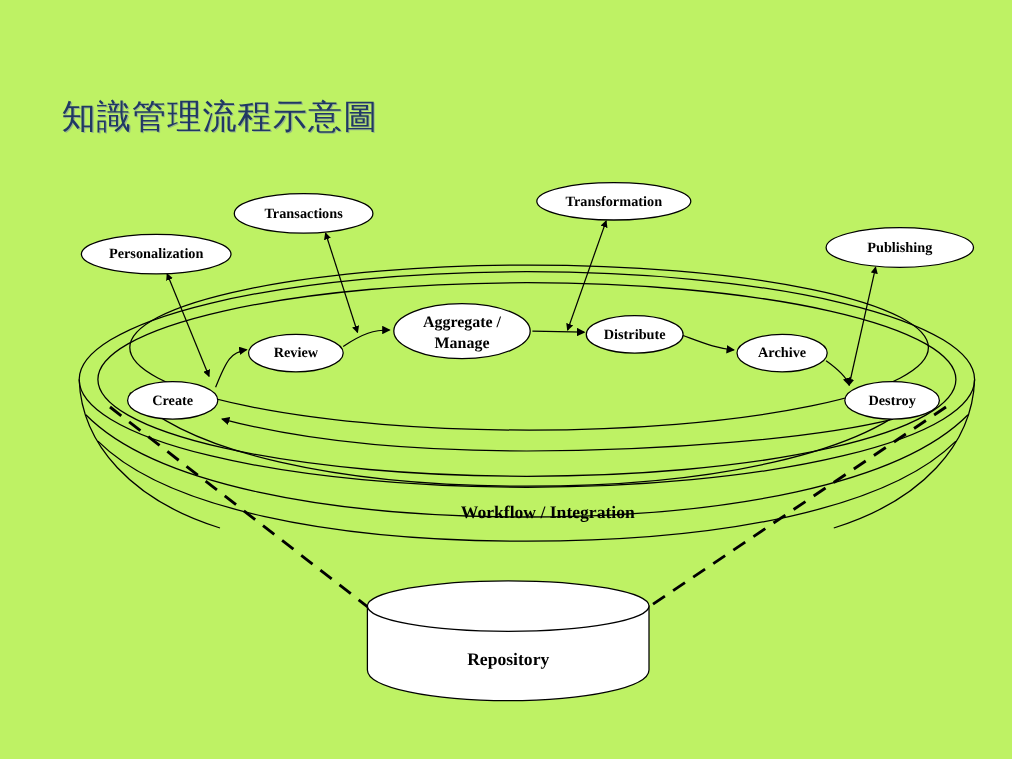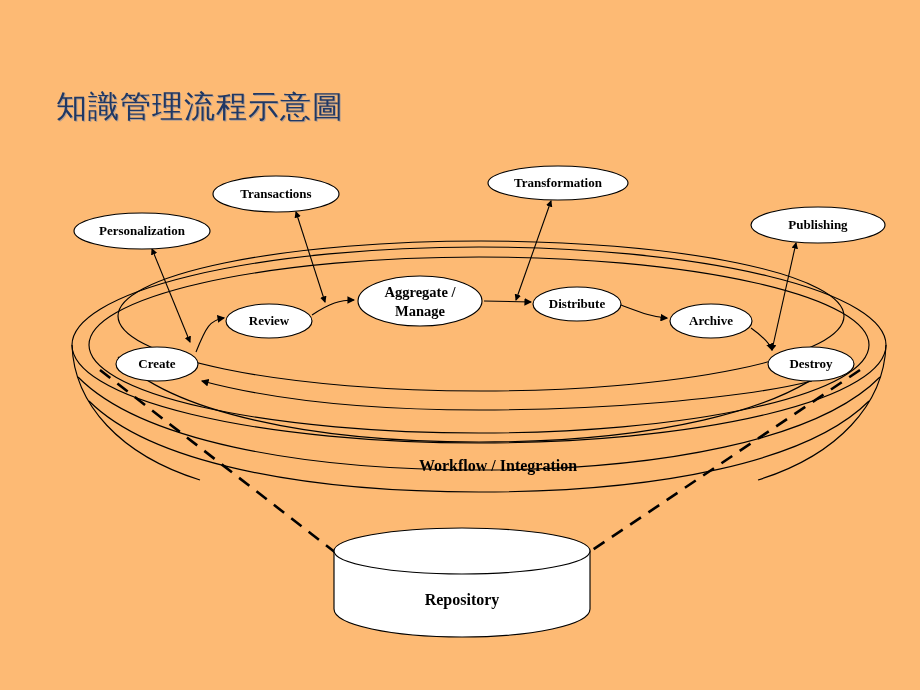--- a/index.html
+++ b/index.html
@@ -4,21 +4,21 @@
 <style>
   html, body {
     margin: 0;
     padding: 0;
     background: #ffffff;
   }
   #slide {
     position: relative;
     width: 920px;
     height: 690px;
-    background: #fdba74;
+    background: #bef264;
     overflow: hidden;
     font-family: "Liberation Serif", "DejaVu Serif", serif;
   }
   #slide-title {
     position: absolute;
     left: 56px;
     top: 86px;
     font-family: "DejaVu Sans", "Liberation Sans", sans-serif;
     font-size: 31px;
     line-height: 40px;

